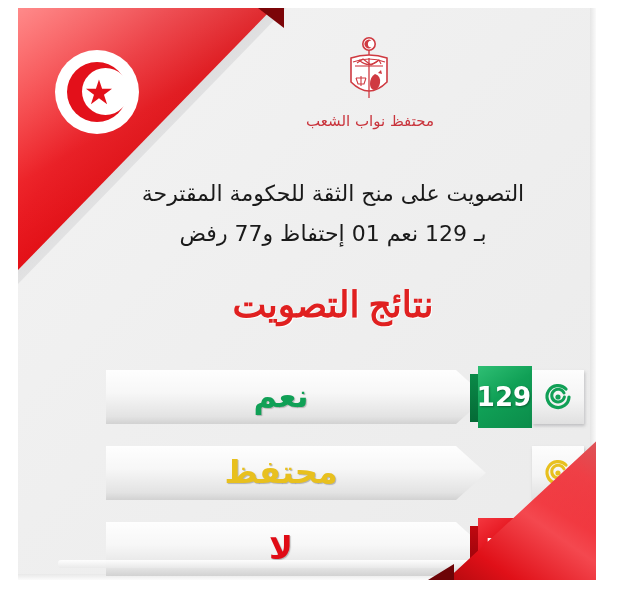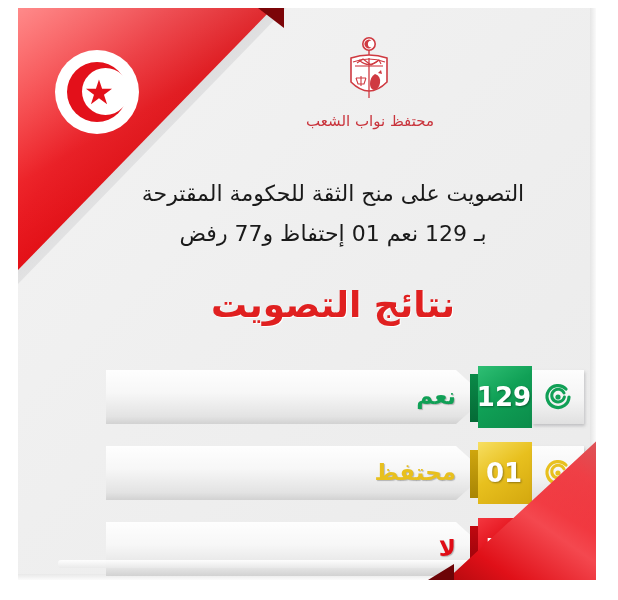--- a/index.html
+++ b/index.html
@@ -168,20 +168,21 @@
     left: 60px;
     top: 276px;
     width: 510px;
     text-align: center;
     color: #e02020;
     font-size: 36px;
     font-weight: bold;
     letter-spacing: 0;
     text-shadow: 1px 1px 0 rgba(255,255,255,.9);
     direction: rtl;
+    font-family: Liberation Serif, serif;
   }
 
   
   .rows {
     position: absolute;
     left: 0;
     top: 352px;
     width: 578px;
     height: 225px;
   }
@@ -207,21 +208,22 @@
     clip-path: polygon(0 0, calc(100% - 30px) 0, 100% 50%, calc(100% - 30px) 100%, 0 100%);
     filter: drop-shadow(2px 3px 3px rgba(90,90,95,.42));
   }
   .bar-label {
     position: absolute;
     left: 88px;
     top: 4px;
     width: 350px;
     height: 44px;
     line-height: 52px;
-    font-size: 23px;
+    text-align: center;
+    font-size: 32px;
     font-weight: bold;
     direction: rtl;
     text-shadow: 1px 1px 1px rgba(130,130,130,.55);
   }
 
   
   .count-block {
     position: absolute;
     top: 0;
     left: 452px;
@@ -384,25 +386,20 @@
               <path d="M22 12 A6.4 6.4 0 1 0 22.4 16" stroke-width="3" stroke-linecap="round"></path>
               <circle cx="16" cy="16" r="2.6" fill="#10a056" stroke="none"></circle>
             </g>
           </svg>
         </div>
       </div>
 
       <div class="row r1">
         <div class="bar"></div>
         <div class="bar-label" style="color:#e8c01e;">محتفظ</div>
-        <div class="count-block">
-          <div class="side" style="background:linear-gradient(180deg,#cfa60e 0%,#a88505 100%);"></div>
-          <div class="face" style="background:linear-gradient(145deg,#f7df62 0%,#e8c01e 45%,#d3a70e 100%);"></div>
-          <div class="num">01</div>
-        </div>
         <div class="icon-plate">
           <svg width="32" height="32" viewBox="0 0 32 32" xmlns="http://www.w3.org/2000/svg">
             <g fill="none" stroke="#e8c01e">
               <path d="M24 8 A11 11 0 1 0 27 16" stroke-width="3.2" stroke-linecap="round"></path>
               <path d="M22 12 A6.4 6.4 0 1 0 22.4 16" stroke-width="3" stroke-linecap="round"></path>
               <circle cx="16" cy="16" r="2.6" fill="#e8c01e" stroke="none"></circle>
             </g>
           </svg>
         </div>
       </div>

